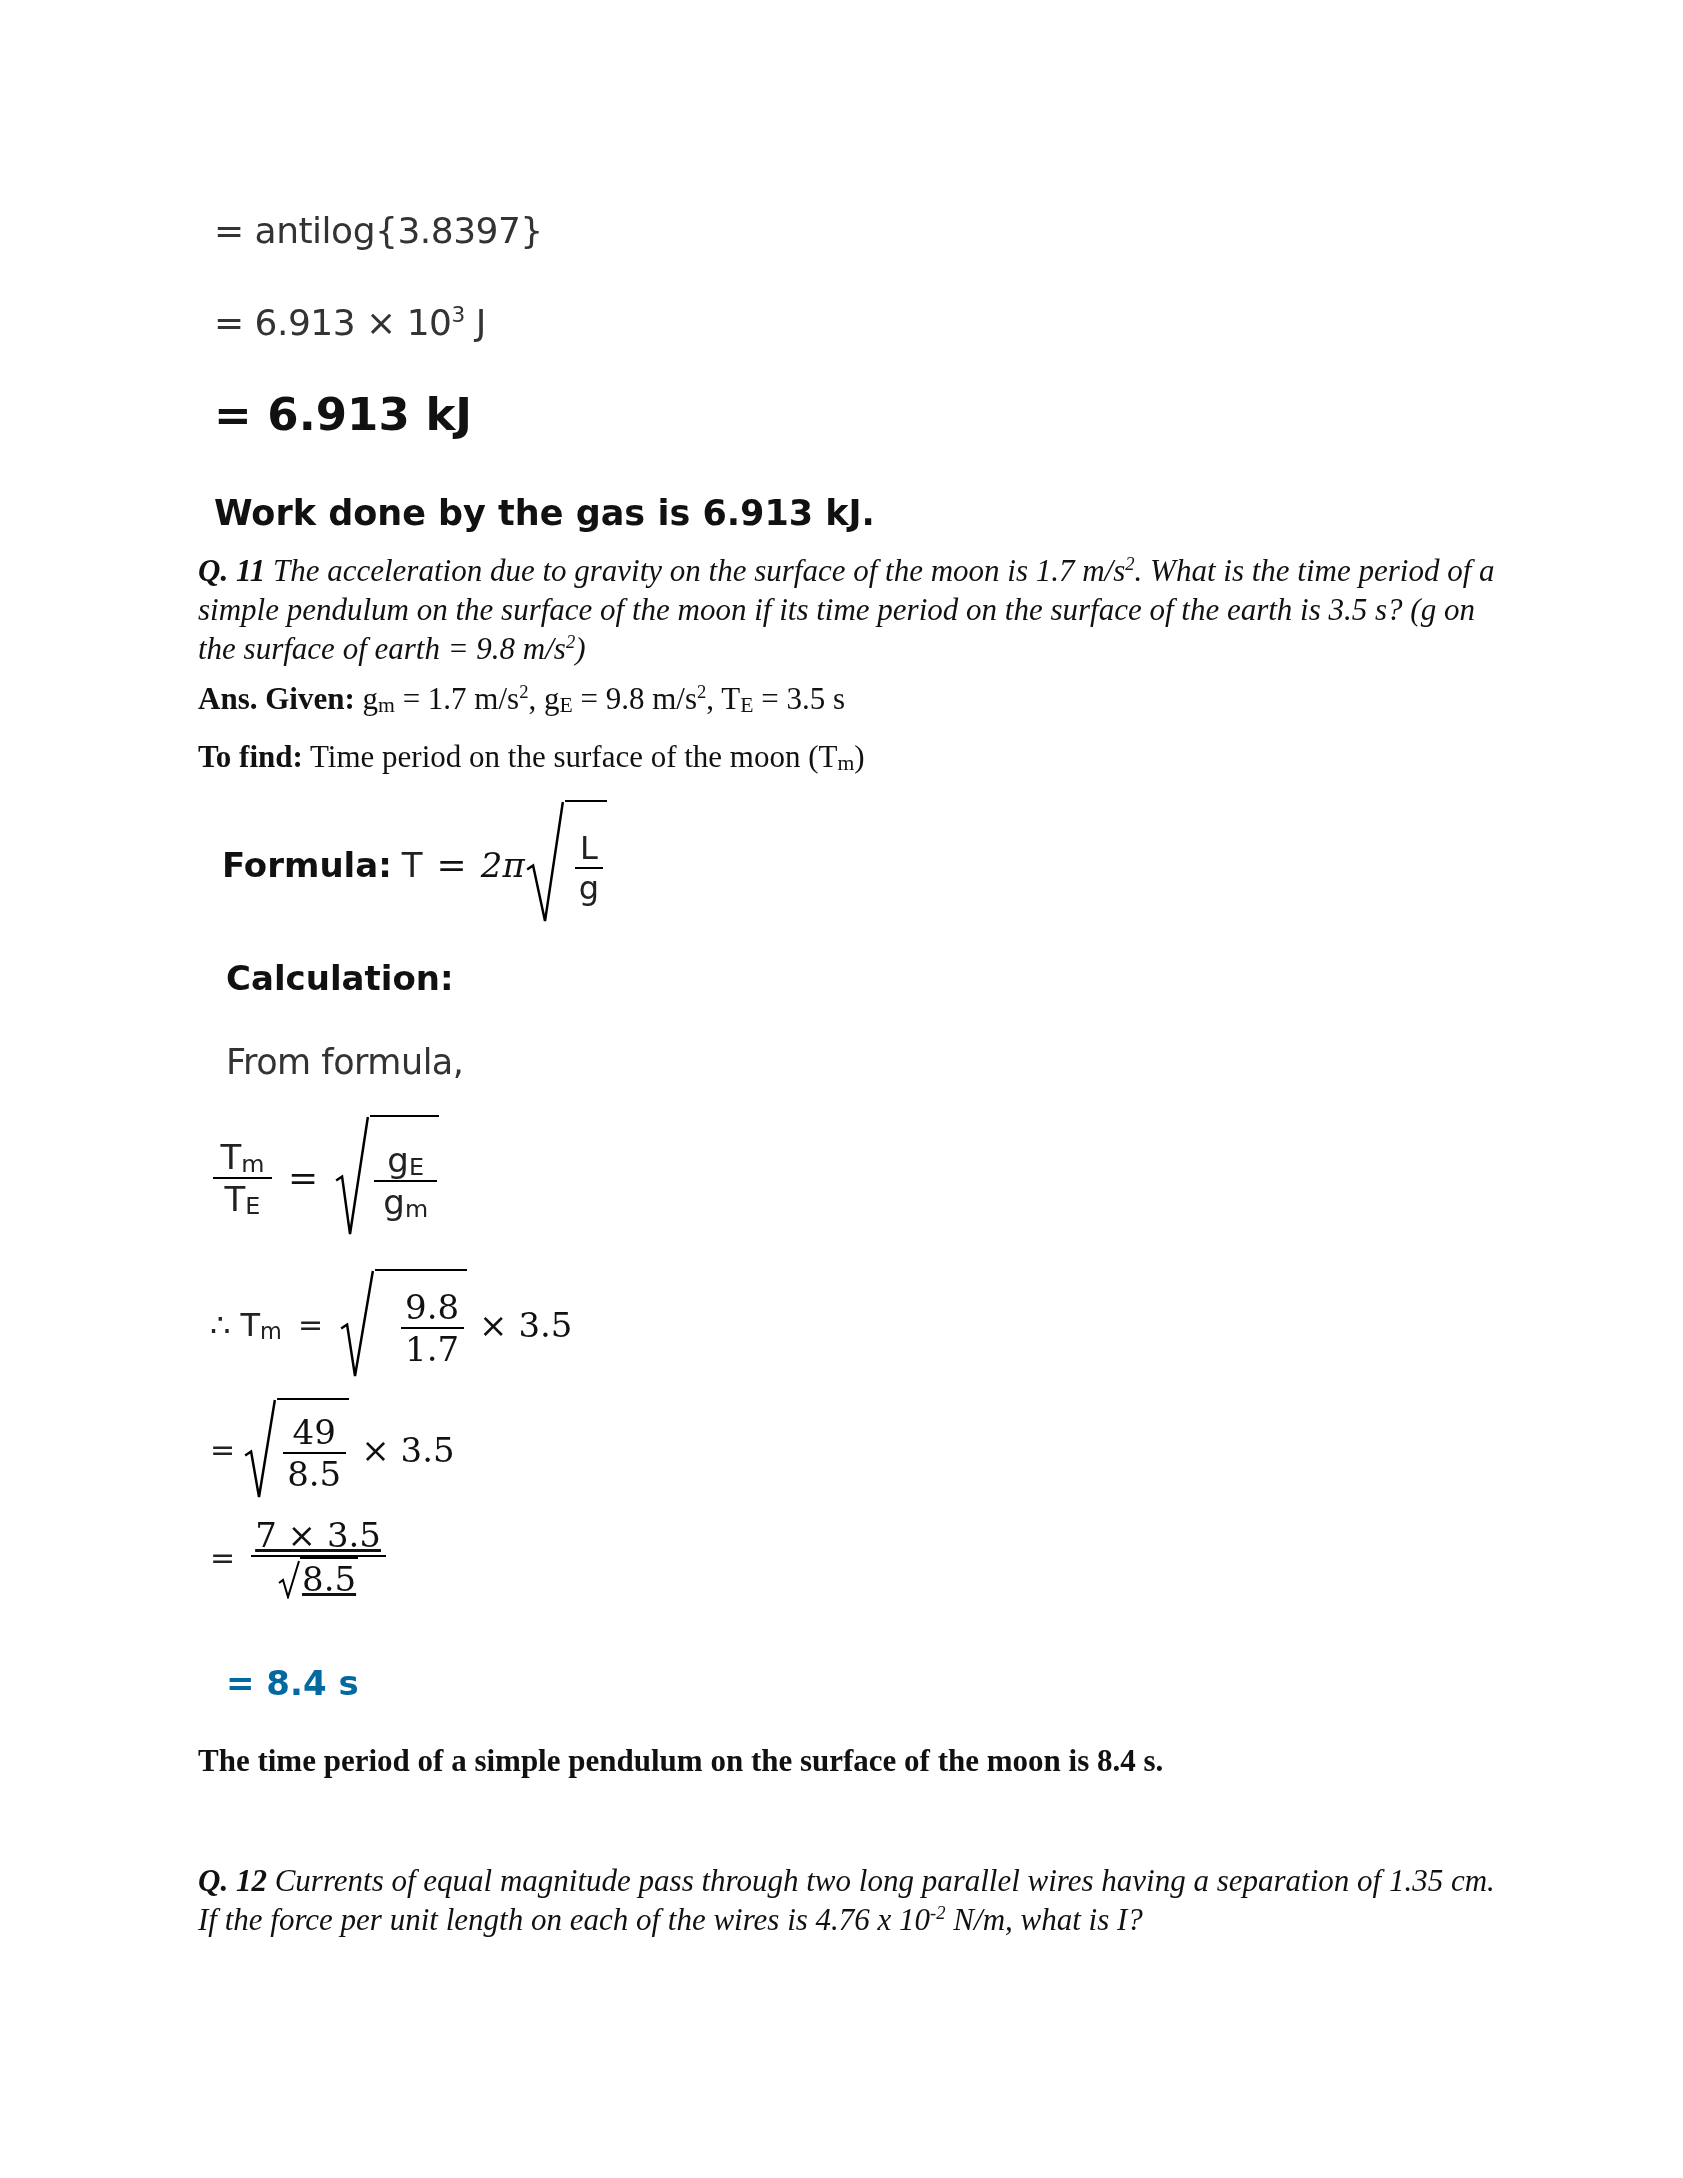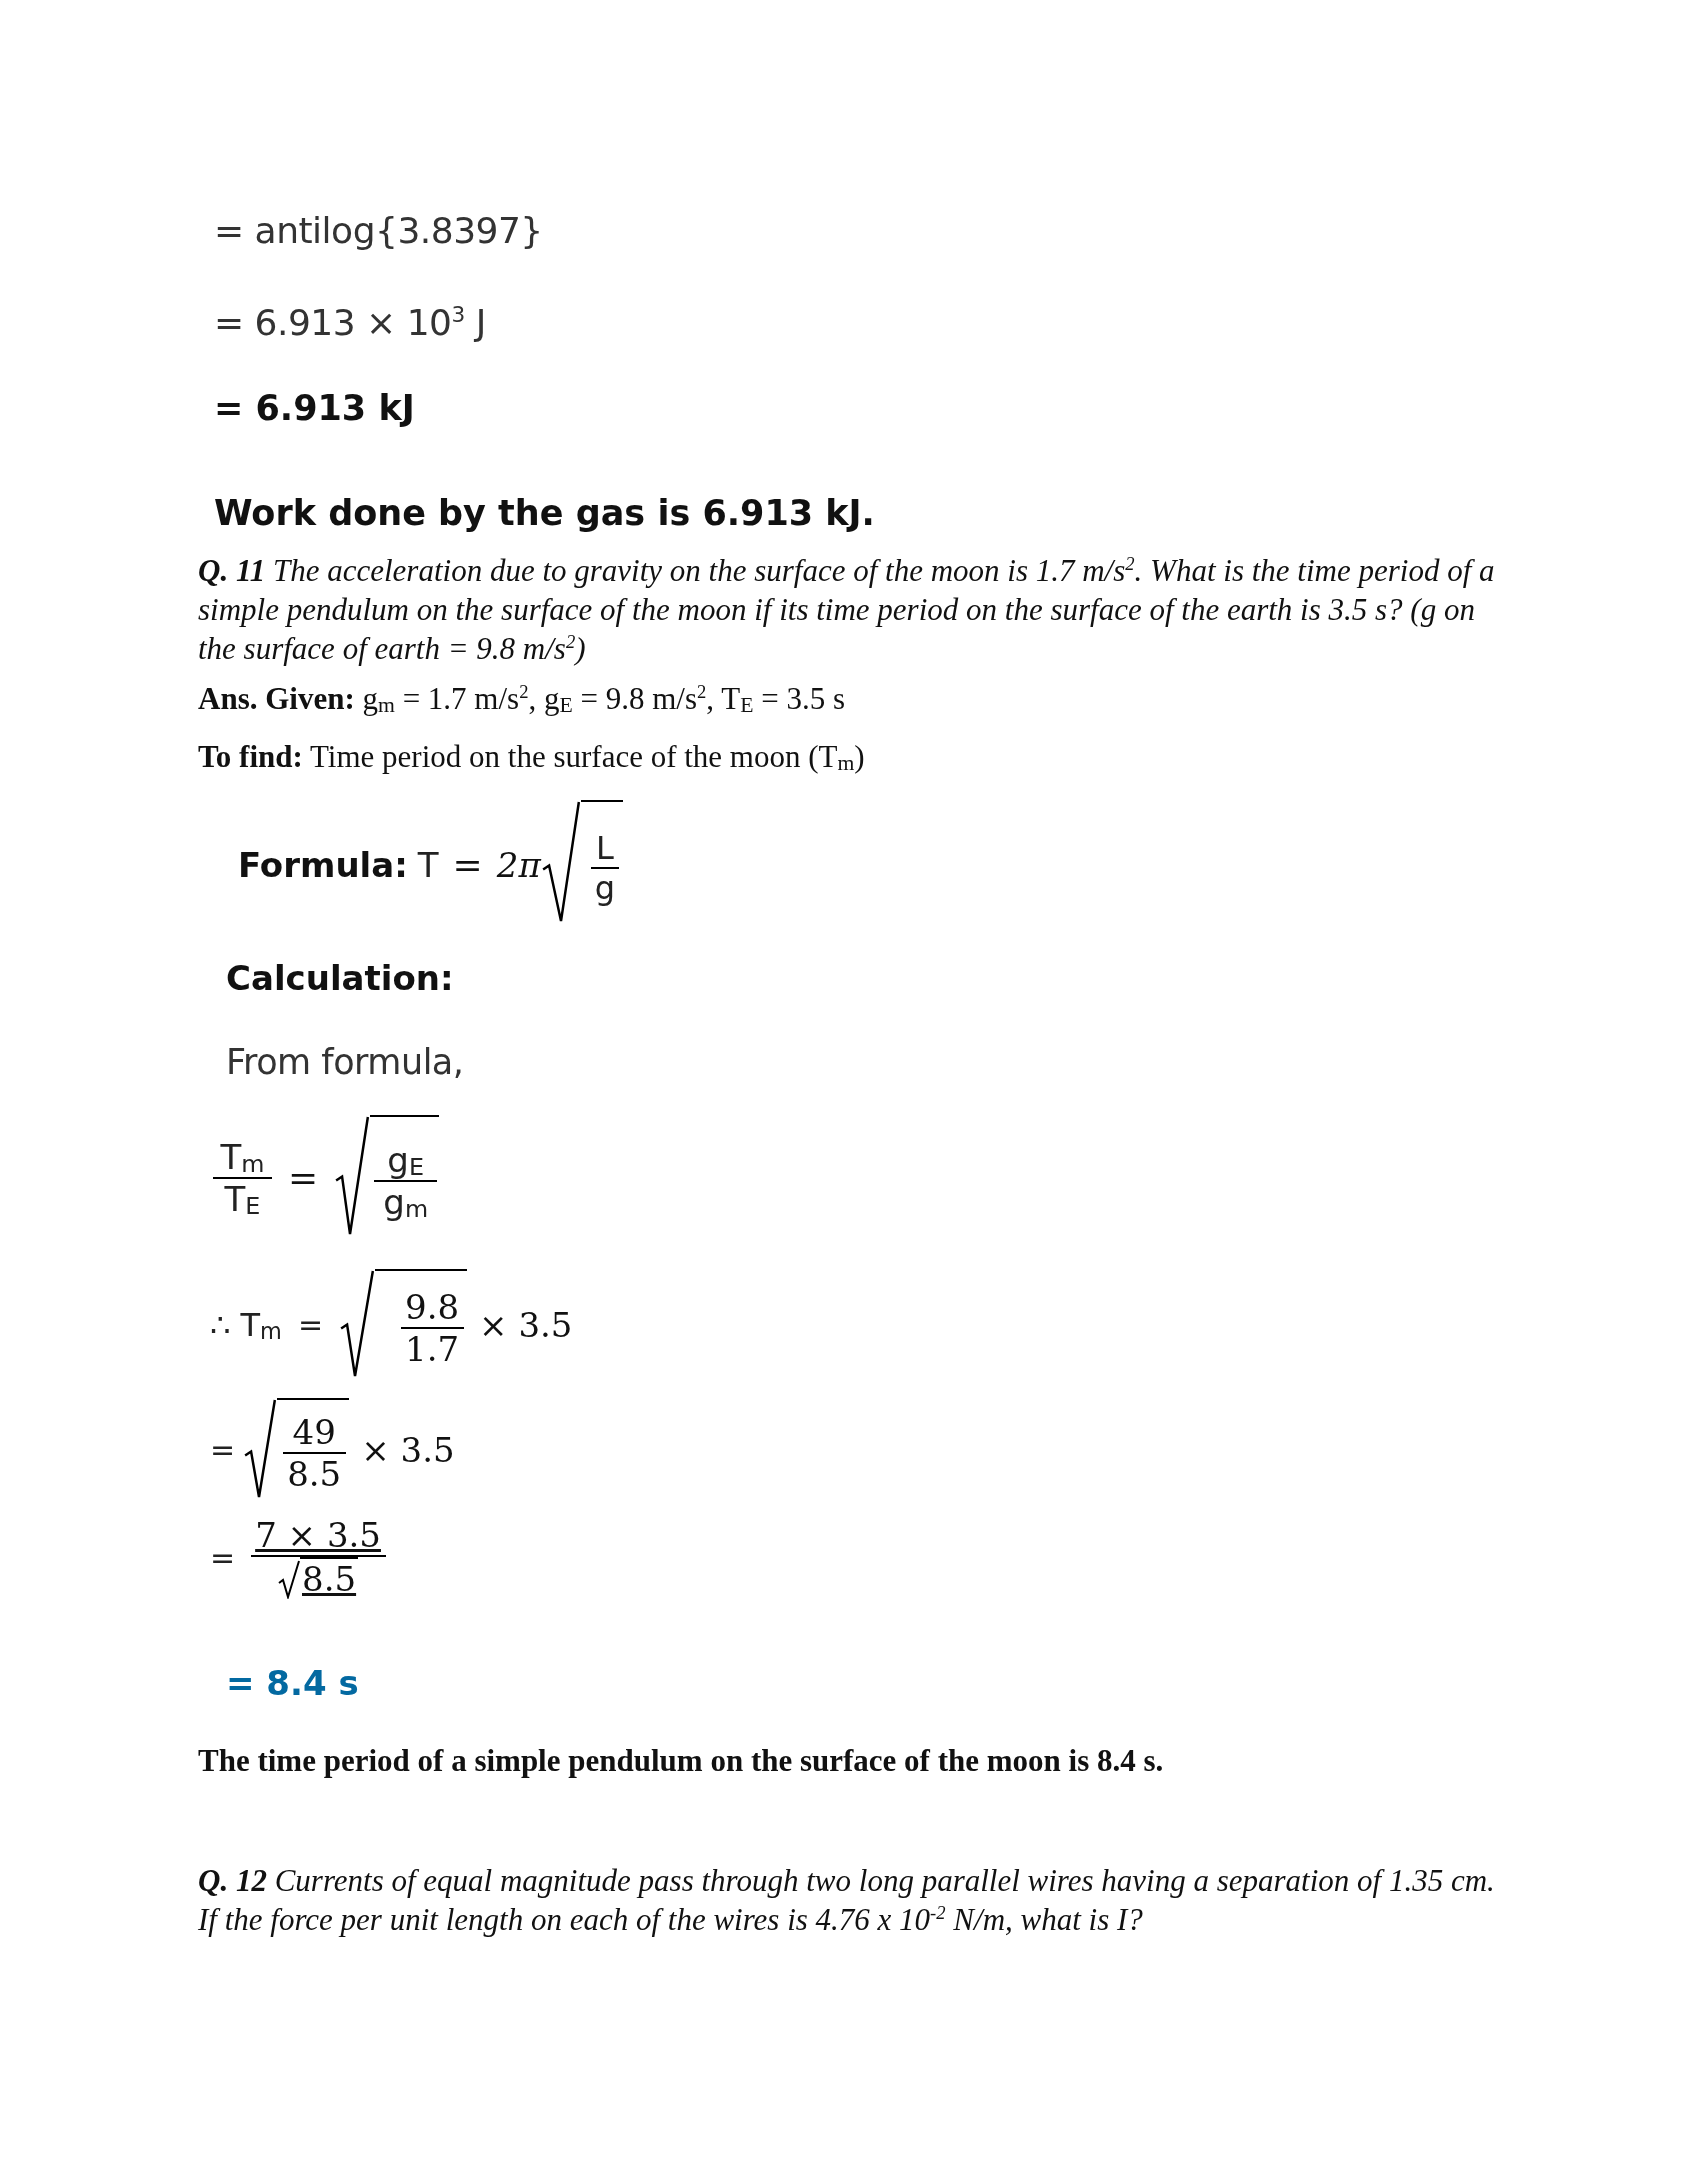--- a/index.html
+++ b/index.html
@@ -23,38 +23,38 @@
 </style>
 </head>
 <body>
 
 <div class="abs sans light" style="left:198px; top:210px; font-size:36px;">= antilog{3.8397}</div>
 
 <div class="abs sans light" style="left:198px; top:302px; font-size:36px;">
   <span>= 6.913 × 10</span><sup>3</sup><span> J</span>
 </div>
 
-<div class="abs sans bold" style="left:198px; top:388px; font-size:35px; color:#111;">= 6.913 kJ</div>
+<div class="abs sans bold" style="left:198px; top:388px; font-size:45px; color:#111;">= 6.913 kJ</div>
 
 <div class="abs sans bold" style="left:198px; top:493px; font-size:35px; color:#111;">Work done by the gas is 6.913 kJ.</div>
 
 <div class="abs body-text q-para" style="left:198px; top:551px;">
   <span class="bold">Q. 11</span><span> The acceleration due to gravity on the surface of the moon is 1.7 m/s</span><sup>2</sup><span>. What is the time period of a simple pendulum on the surface of the moon if its time period on the surface of the earth is 3.5 s? (g on the surface of earth = 9.8 m/s</span><sup>2</sup><span>)</span>
 </div>
 
 <div class="abs body-text" style="left:198px; top:679px;">
   <span class="bold">Ans. Given:</span>
   <span>g</span><span class="sub">m</span><span> = 1.7 m/s</span><sup>2</sup><span>, </span><span>g</span><span class="sub">E</span><span> = 9.8 m/s</span><sup>2</sup><span>, </span><span>T</span><span class="sub">E</span><span> = 3.5 s</span>
 </div>
 
 <div class="abs body-text" style="left:198px; top:737px;">
   <span class="bold">To find:</span><span> Time period on the surface of the moon (T</span><span class="sub">m</span><span>)</span>
 </div>
 
-<div class="abs" style="left:222px; top:800px; display:flex; align-items:center;">
+<div class="abs" style="left:206px; top:800px; display:flex; align-items:center;">
   <span class="sans bold" style="font-size:34px; color:#111;">Formula:</span>
   <span class="mathsans" style="margin-left:10px;">T</span>
   <span class="math" style="margin:0 14px; font-size:36px;">=</span>
   <span class="math" style="font-style:italic;">2π</span>
   <span class="sqrt">
     <svg width="40" height="129" viewBox="0 0 40 130">
         <path d="M2 70 L8 66 L20 122 L38 2" stroke="#000" stroke-width="2.5" fill="none"></path>
       </svg>
     <span class="rad" style="padding-left:8px;">
       <span class="frac mathsans" style="font-size:32px;">

